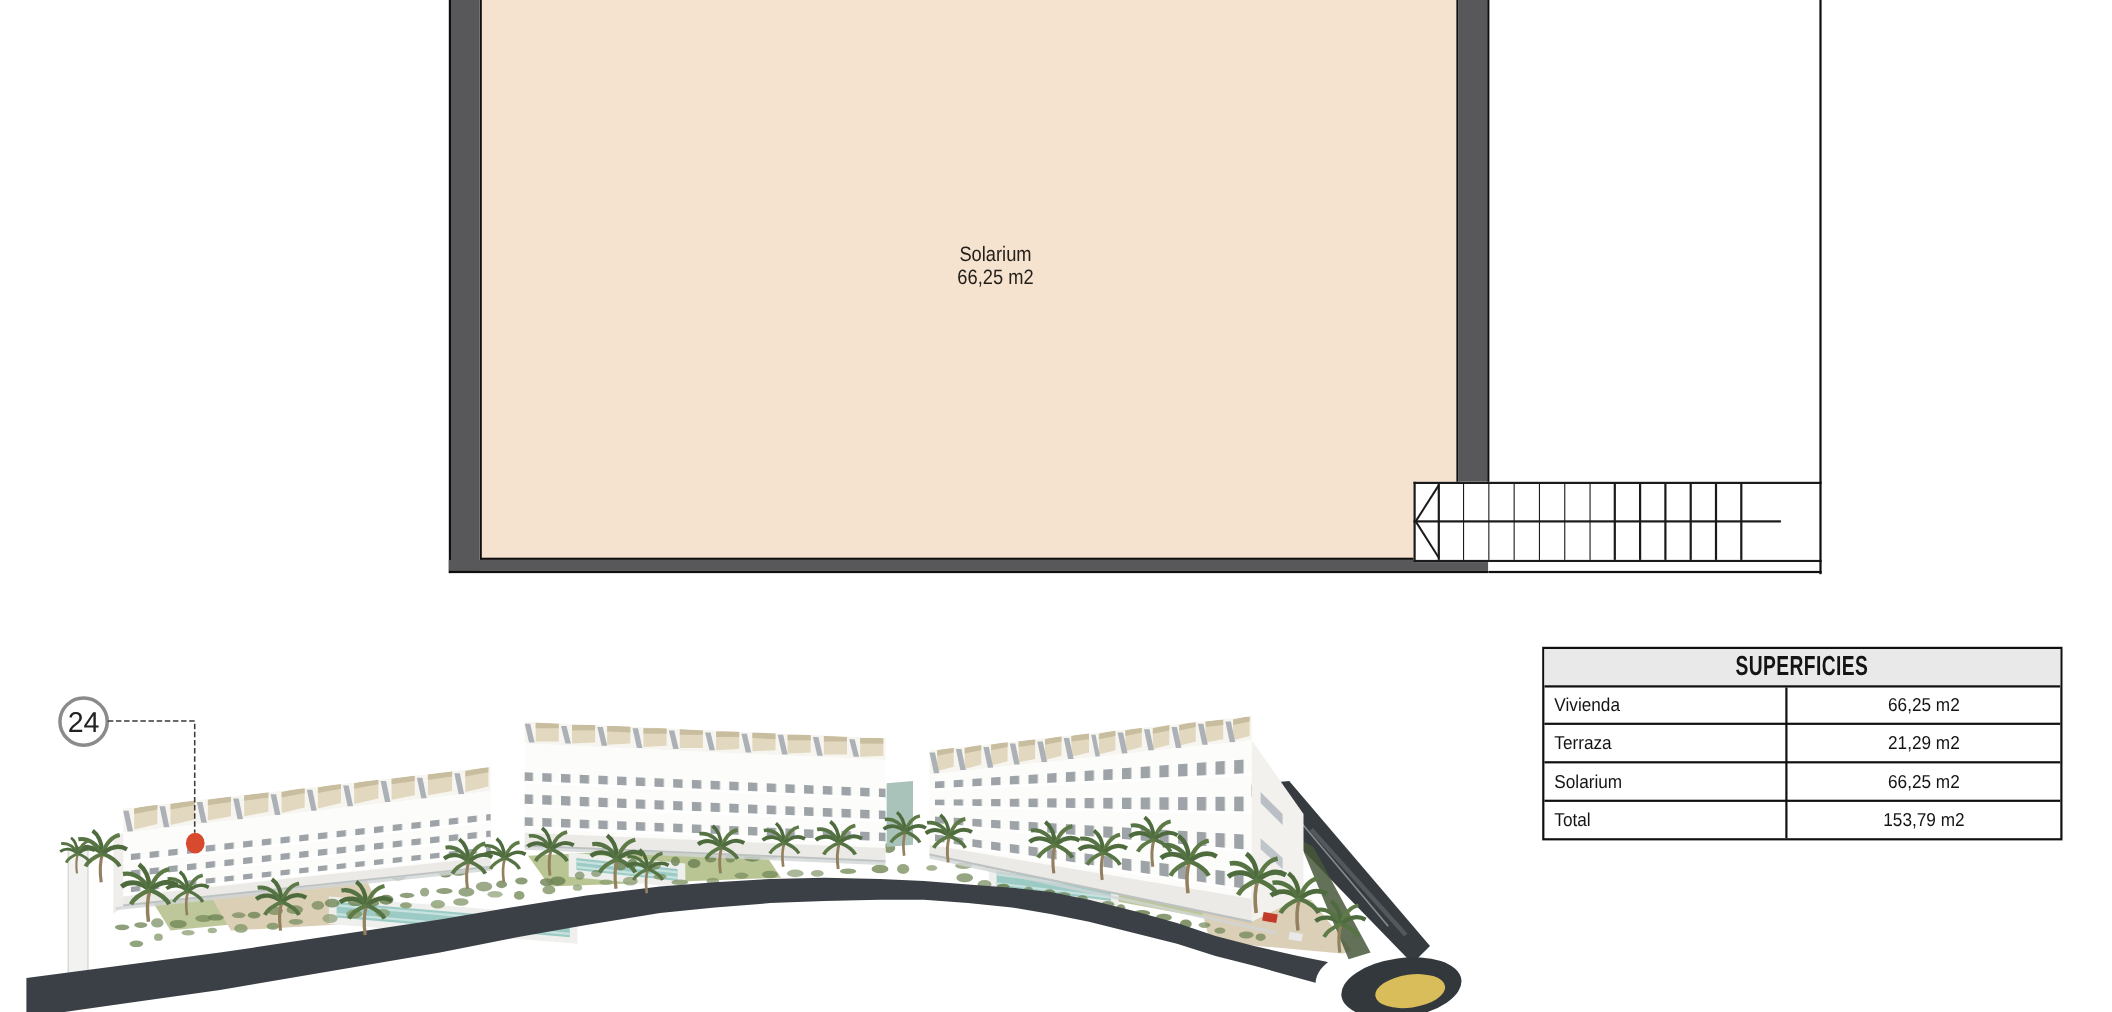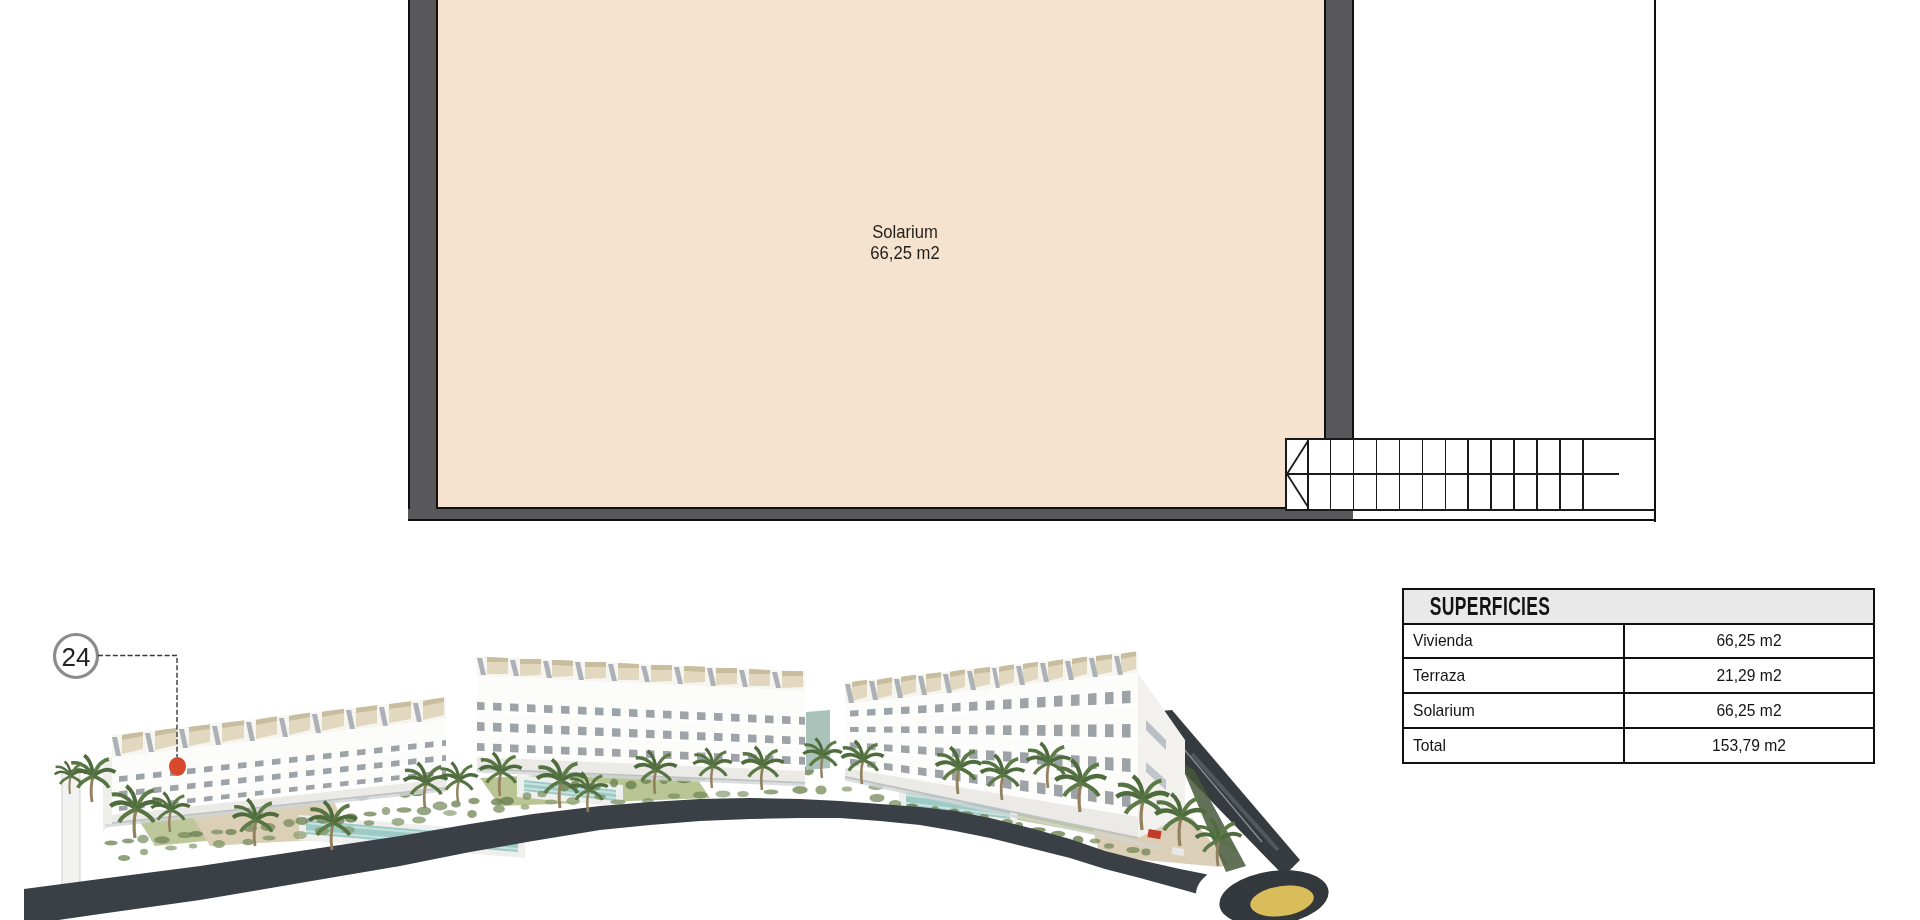--- a/index.html
+++ b/index.html
@@ -408,21 +408,21 @@
     <div style="position:absolute;left:1582.0px;top:440px;width:1.6px;height:69px;background:#1a1a1a"></div>
 <div class="abs" style="left:1285px;top:473.4px;width:334px;height:1.7px;background:#1a1a1a"></div>
 <svg class="abs" style="left:1285px;top:438px" width="40" height="73" viewBox="0 0 40 73">
 <path d="M2,36 L23,3" stroke="#1a1a1a" stroke-width="1.8" fill="none"></path>
 <path d="M2,36 L23,69" stroke="#1a1a1a" stroke-width="1.8" fill="none"></path>
 </svg>
 <div class="abs" style="left:1353px;top:511px;width:303px;height:8px;background:#fff;border-bottom:2px solid #0f0f0f"></div>
 <div class="abs" style="left:1654px;top:0;width:2px;height:522px;background:#0f0f0f"></div>
 
 <div class="abs" style="left:1402px;top:588px;width:473px;height:176px;border:2px solid #101010;box-sizing:border-box;background:#fff">
-  <div style="position:absolute;left:0;top:0;width:100%;height:33px;background:#e9e9e9;border-bottom:2px solid #101010;box-sizing:content-box;display:flex;align-items:center;justify-content:flex-start">
+  <div style="position:absolute;left:0;top:0;width:100%;height:33px;background:#e9e9e9;border-bottom:2px solid #101010;box-sizing:content-box;display:flex;align-items:center;justify-content:center">
     <span style="font-size:25px;font-weight:bold;color:#141414;transform:scaleX(0.70);letter-spacing:0.5px;white-space:nowrap">SUPERFICIES</span>
   </div>
   <div style="position:absolute;left:219px;top:35px;width:2px;height:137px;background:#101010"></div>
   <div style="position:absolute;left:0;top:35px;width:100%;height:32px;border-bottom:2px solid #101010"></div>
   <div style="position:absolute;left:0;top:69px;width:100%;height:33px;border-bottom:2px solid #101010"></div>
   <div style="position:absolute;left:0;top:104px;width:100%;height:33px;border-bottom:2px solid #101010"></div>
   <div style="position:absolute;left:9px;top:35px;width:200px;height:32px;display:flex;align-items:center;font-size:17px;color:#141414;transform:scaleX(0.92);transform-origin:left center">Vivienda</div>
   <div style="position:absolute;left:9px;top:69px;width:200px;height:33px;display:flex;align-items:center;font-size:17px;color:#141414;transform:scaleX(0.92);transform-origin:left center">Terraza</div>
   <div style="position:absolute;left:9px;top:104px;width:200px;height:33px;display:flex;align-items:center;font-size:17px;color:#141414;transform:scaleX(0.92);transform-origin:left center">Solarium</div>
   <div style="position:absolute;left:9px;top:139px;width:200px;height:33px;display:flex;align-items:center;font-size:17px;color:#141414;transform:scaleX(0.92);transform-origin:left center">Total</div>

